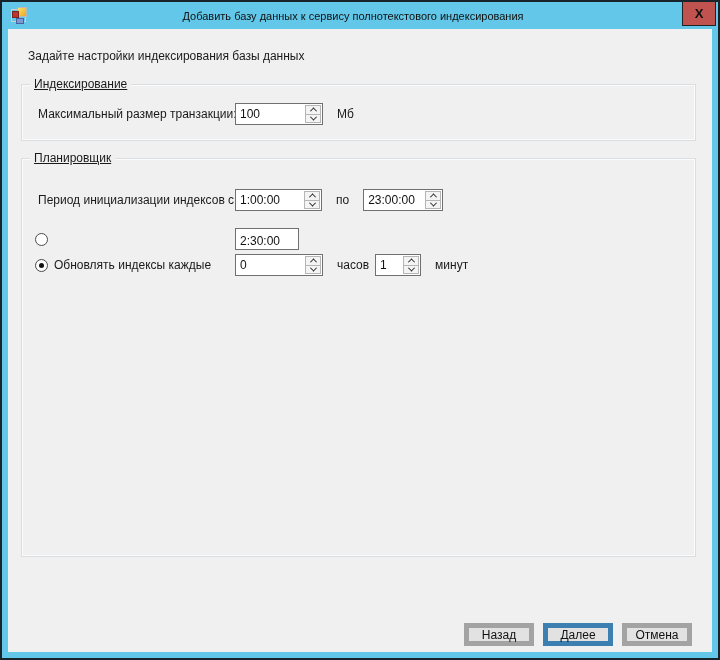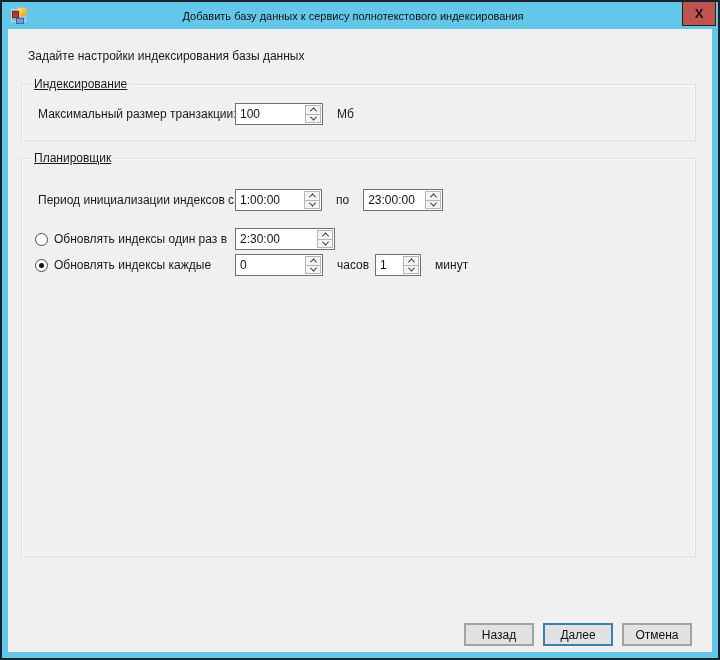--- a/index.html
+++ b/index.html
@@ -174,21 +174,21 @@
   
   .footer {
     position: absolute;
     right: 20px; top: 594px;
     display: flex;
     gap: 9px;
   }
   .btn {
     width: 70px; height: 23px;
     background: #e2e2e2;
-    border: 2px solid #a3a3a3;
+    border: 5px solid #a3a3a3;
     font-family: "Liberation Sans", sans-serif;
     font-size: 12px;
     color: #111;
     display: flex; align-items: center; justify-content: center;
     cursor: pointer;
   }
   .btn-default { border-color: var(--focus-border, #3c7fb1); }
 </style>
 </head>
 <body>
@@ -258,23 +258,22 @@
               <span class="spin-btn">
                   <span class="chev chev-down"></span>
                 </span>
             </span>
           </span>
         </div>
 
         <div class="row" style="left:13px; top:69px;">
           <span class="radio-item w200">
             <span class="radio"></span>
-            <span>Обновлять индексы один раз в</span>
-          </span>
-          <span class="num" style="width:100px;">
+          </span>
+          <span class="num" style="width:64px;flex-direction:column;">
             <input value="2:30:00" style="">
             <span class="spin">
               <span class="spin-btn">
                   <span class="chev chev-up"></span>
                 </span>
               <span class="spin-btn">
                   <span class="chev chev-down"></span>
                 </span>
             </span>
           </span>

